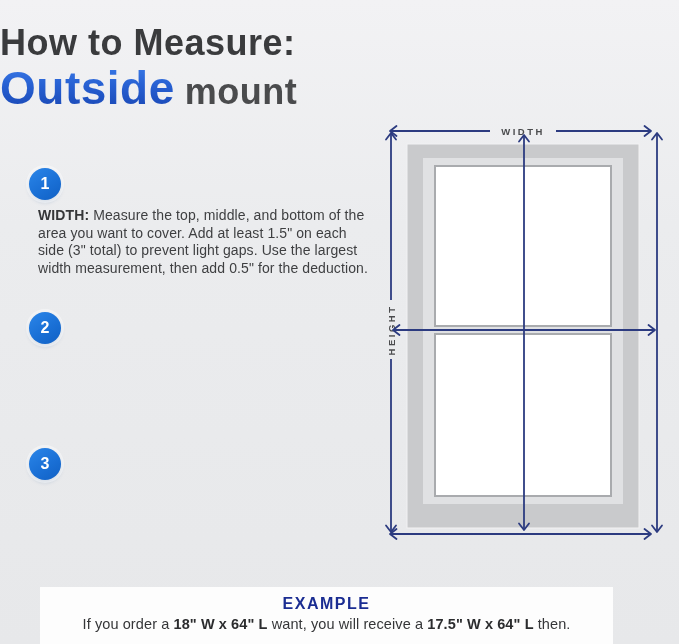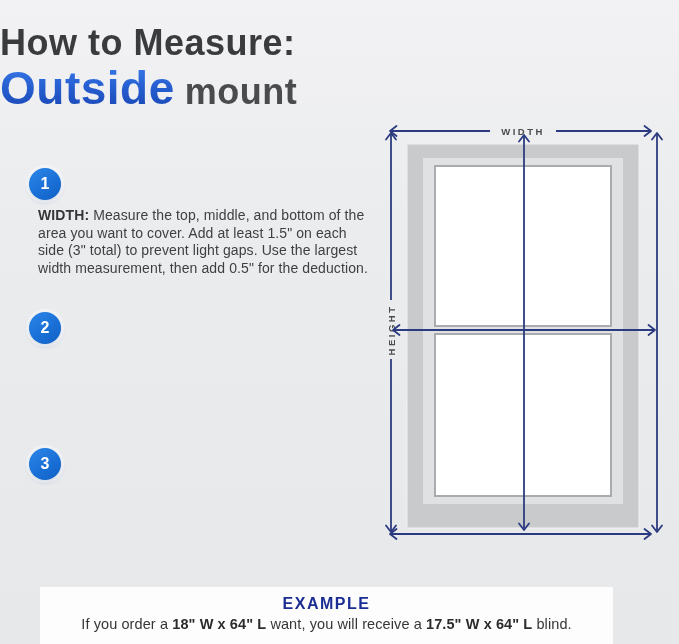--- a/index.html
+++ b/index.html
@@ -117,14 +117,14 @@
     <line x1="11" y1="418" x2="272" y2="418" stroke="#2c3b80" stroke-width="1.8" marker-start="url(#as)" marker-end="url(#ae)"></line>
 
     <line x1="145" y1="19" x2="145" y2="414" stroke="#2c3b80" stroke-width="1.8" marker-start="url(#as)" marker-end="url(#ae)"></line>
 
     <line x1="14" y1="214" x2="276" y2="214" stroke="#2c3b80" stroke-width="1.8" marker-start="url(#as)" marker-end="url(#ae)"></line>
   </svg>
 </div>
 
 <div class="example-band">
   <div class="example-heading">EXAMPLE</div>
-  <div class="example-sentence"><span>If you order a </span><strong>18" W x 64" L</strong><span> want, you will receive a </span><strong>17.5" W x 64" L</strong><span> blind.</span></div>
+  <div class="example-sentence"><span>If you order a </span><strong>18" W x 64" L</strong><span> want, you will receive a </span><strong>17.5" W x 64" L</strong><span> then.</span></div>
 </div>
 
 </body></html>

